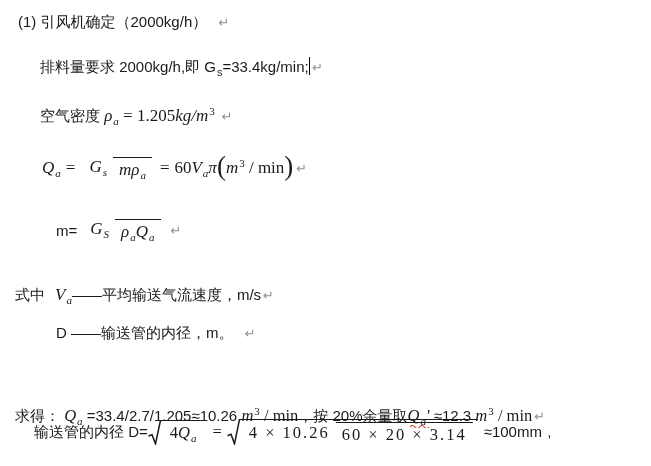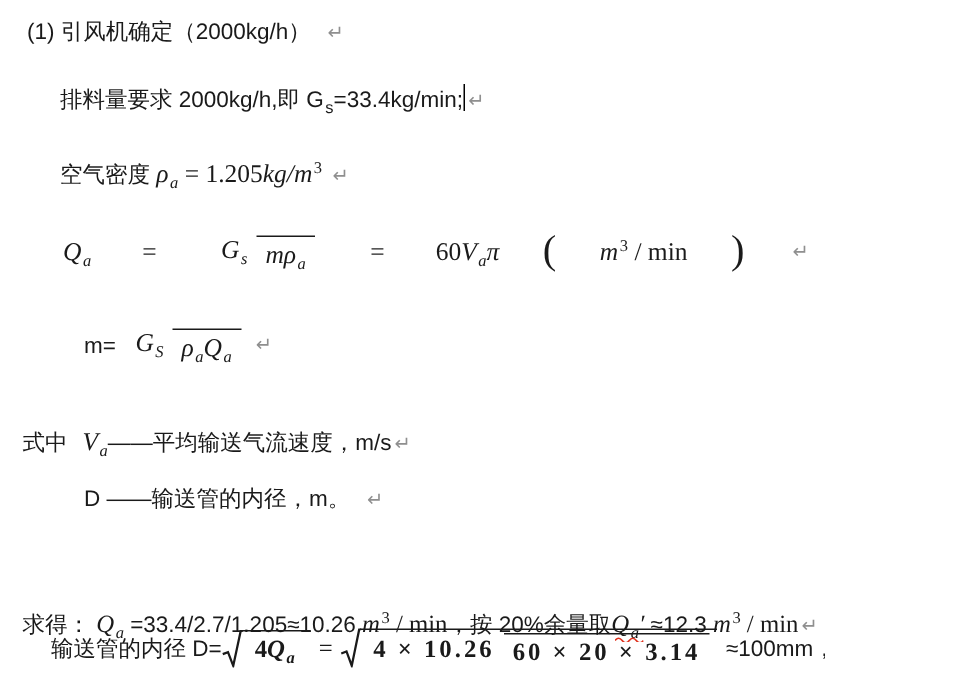--- a/index.html
+++ b/index.html
@@ -17,34 +17,34 @@
   .m17 { font-size:17px; }
   .m16 { font-size:16.5px; }
   .sb { font-size:11px; position:relative; top:4px; margin-left:1px; }
   .sp { font-size:11px; position:relative; top:-6px; margin-left:1px; }
   .pmark { color:#8f8f8f; font-size:13px; font-style:normal;
            font-family:"Liberation Sans","DejaVu Sans",sans-serif; margin-left:7px; }
   .frac { display:inline-flex; flex-direction:row; align-items:center; margin:0 3px; }
   .frac .num { padding:0 6px 2px; text-align:center; }
   .frac .den { border-top:1.4px solid #1a1a1a; padding:2px 6px 0; text-align:right; }
   .opr { margin:0 5px; }
-  .sqrt { position:relative; display:inline-flex; padding-left:13px;font-weight:bold; }
+  .sqrt { position:relative; display:inline-flex; padding-left:13px; }
   .sqrt .rad { position:absolute; left:0; top:0; width:14px; height:100%; }
   .sqrt .inner { border-top:1.6px solid #1a1a1a; padding:2px 5px 0 3px; display:flex; align-items:center; }
   .bigp { font-family:"Liberation Serif","DejaVu Serif",serif; font-style:normal;
           font-size:27px; line-height:1; position:relative; top:-2px; font-weight:400; }
   .caret { display:inline-block; width:1.5px; height:18px; background:#000000; vertical-align:-3px; }
   .squig-wrap { position:relative; display:inline-block; }
   .squig { position:absolute; left:2px; bottom:-1px; width:19px; height:4px; }
   .wide { letter-spacing:2px; }
   
   #l-heading   { left:18px;  top:11px; }
   #l-discharge { left:40px;  top:56px; }
   #l-density   { left:40px;  top:94px;margin-top:10px; }
-  #f-qa        { left:42px;  top:138px; height:60px;gap:29px; }
+  #f-qa        { left:42px;  top:138px; height:60px; }
   #f-m         { left:56px;  top:204px; height:52px; }
   #l-va        { left:15px;  top:272px;margin-top:11px; }
   #l-d         { left:56px;  top:322px; }
   #l-result    { left:15px;  top:360px;margin-top:44px; }
   #f-dia       { left:34px;  top:400px; height:64px; }
 </style>
 </head>
 <body>
 
 <div class="page">

